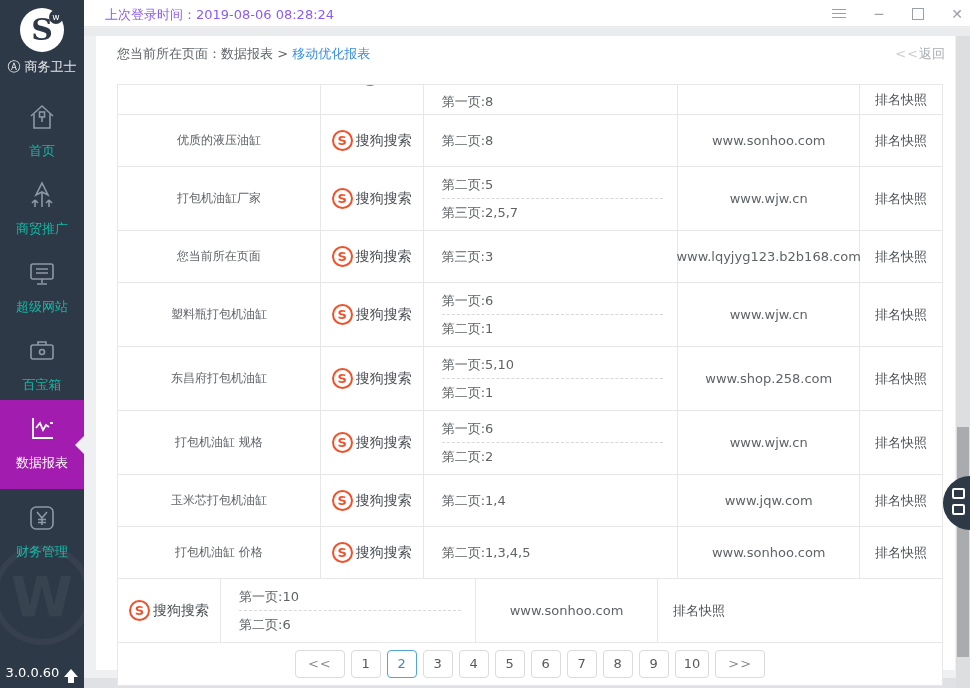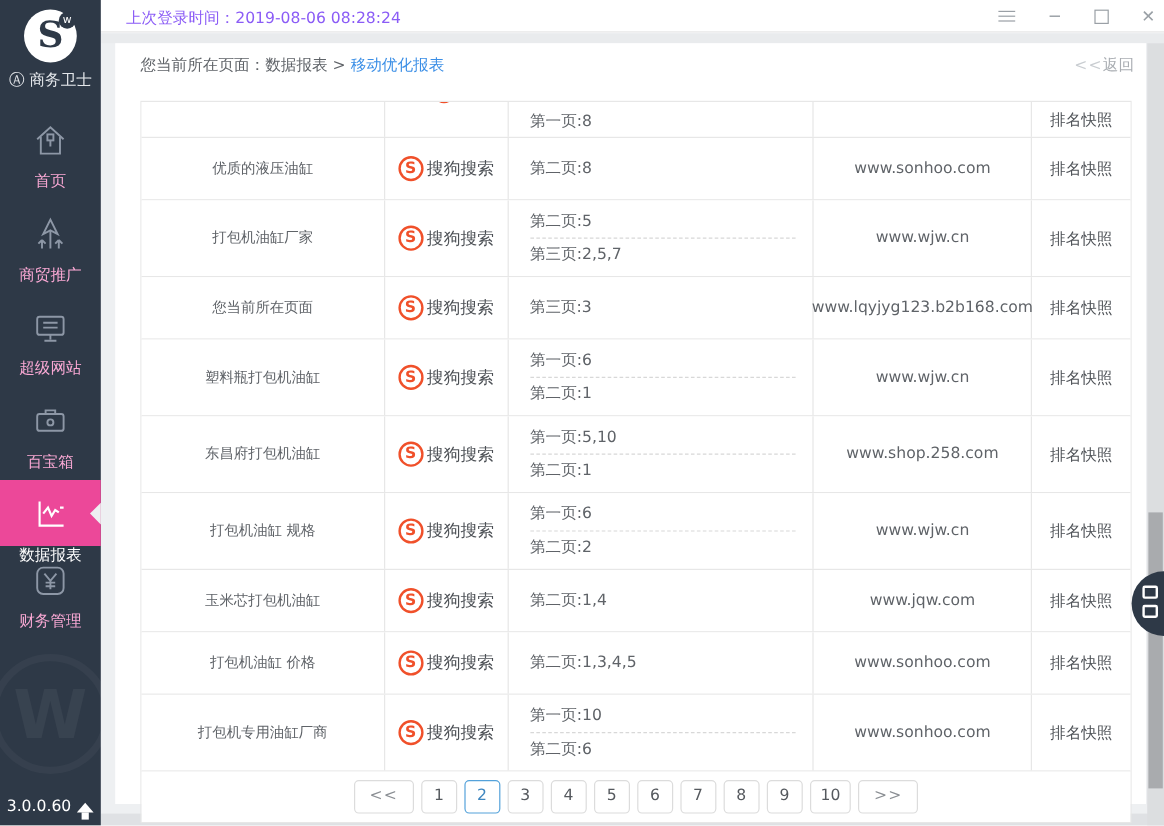--- a/index.html
+++ b/index.html
@@ -20,23 +20,23 @@
 
   
   .sidebar { position:absolute; left:0; top:0; width:84px; height:688px; background:#2e3947; z-index:5; }
   .brand { position:absolute; top:8px; left:0; width:84px; text-align:center; }
   .brand-circle { position:relative; width:44px; height:44px; border-radius:50%; background:#ffffff; margin:0 auto; }
   .brand-s { position:absolute; left:0; top:0; width:44px; height:44px; font-size:30px; font-weight:bold; color:#2e3947; line-height:44px; text-align:center; font-family:"DejaVu Serif","Liberation Serif",serif; }
   .brand-w { position:absolute; right:1px; top:2px; width:14px; height:14px; border-radius:50%; background:#2e3947; color:#fff; font-size:9px; line-height:14px; text-align:center; }
   .brand-label { margin-top:6px; color:#e3e6ea; font-size:13px; }
   .nav { position:absolute; top:88px; left:0; width:84px; }
   .nav-item { width:84px; height:78px; text-align:center; padding-top:14px; cursor:pointer; position:relative; }
-  .nav-item .nav-label { display:block; margin-top:6px; font-size:13px; color:#f9a8d4; }
+  .nav-item .nav-label { display:block; margin-top:6px; font-size:13px; color:#14b8a6; }
   .nav-item svg { stroke:#8d97a6; }
-  .nav-item.active { background:#ec4899; height:55px; }
+  .nav-item.active { background:#a21caf; height:89px; }
   .nav-item.active .nav-label { color:#ffffff; }
   .nav-item.active svg { stroke:#ffffff; }
   .active-arrow { position:absolute; right:0; top:50%; margin-top:-9px; width:0; height:0; border-top:9px solid transparent; border-bottom:9px solid transparent; border-right:9px solid #eef0f2; }
   .watermark { position:absolute; left:-8px; top:545px; width:100px; height:100px; border-radius:50%; border:6px solid rgba(255,255,255,.04); color:rgba(255,255,255,.05); font-size:56px; font-weight:bold; text-align:center; line-height:92px; }
   .version-row { position:absolute; left:0; bottom:8px; width:84px; display:flex; align-items:center; justify-content:center; gap:5px; }
   .version { color:#ffffff; font-size:13px; }
   .up-arrow { width:0; height:0; border-left:7px solid transparent; border-right:7px solid transparent; border-bottom:8px solid #ffffff; position:relative; }
   .up-arrow:after { content:""; position:absolute; left:-3px; top:8px; width:6px; height:6px; background:#ffffff; }
 
   
@@ -270,21 +270,20 @@
           <span class="sogou-badge">S</span>
           <span class="sogou-label">搜狗搜索</span>
         </div>
         <div class="cell c-rank">
           <div class="rank-line">第二页:1,3,4,5</div>
         </div>
         <div class="cell c-site">www.sonhoo.com</div>
         <div class="cell c-snap">排名快照</div>
       </div>
       <div class="t-row row-double">
-        <div class="cell c-kw">打包机专用油缸厂商</div>
         <div class="cell c-eng">
           <span class="sogou-badge">S</span>
           <span class="sogou-label">搜狗搜索</span>
         </div>
         <div class="cell c-rank">
           <div class="rank-line with-sep">第一页:10</div>
           <div class="rank-line">第二页:6</div>
         </div>
         <div class="cell c-site">www.sonhoo.com</div>
         <div class="cell c-snap">排名快照</div>

